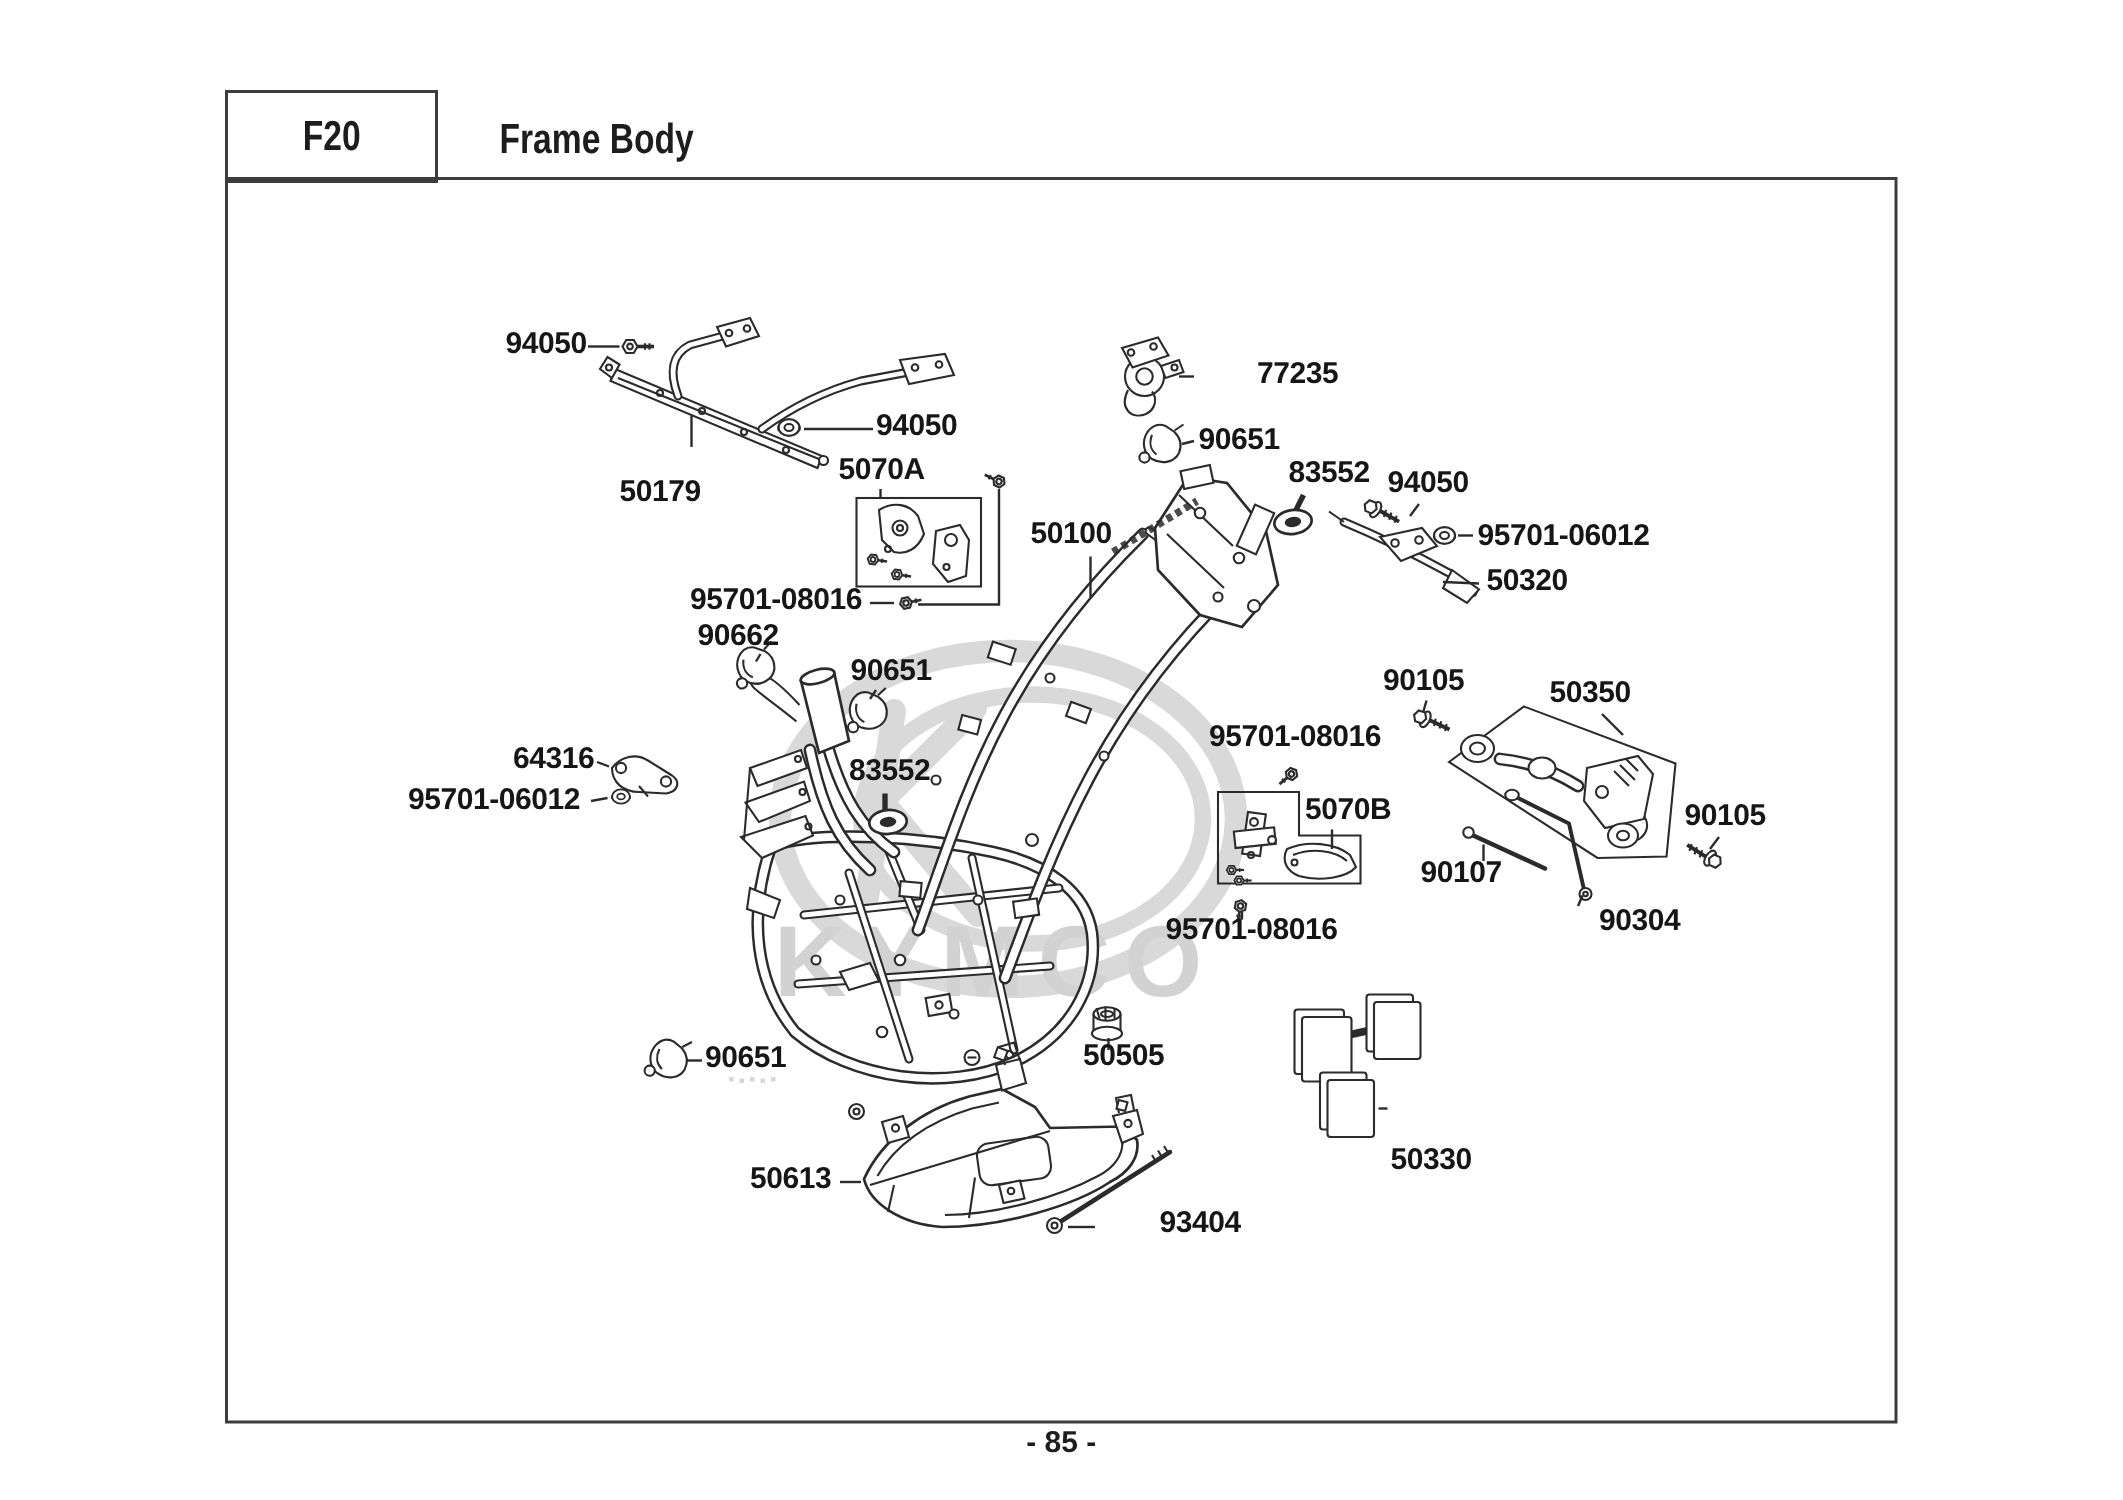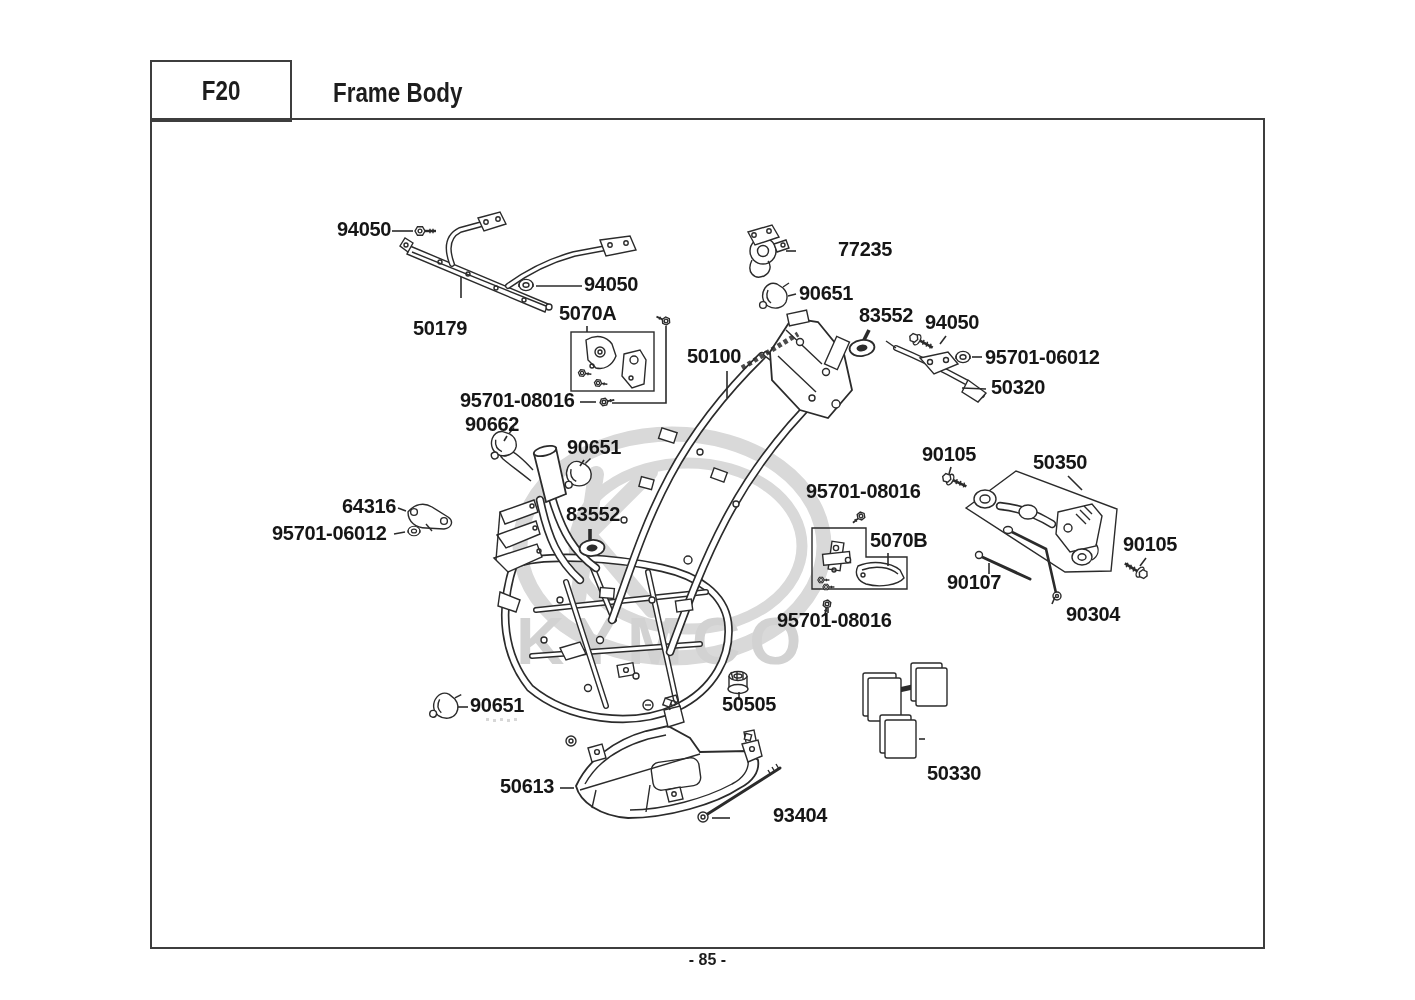--- a/index.html
+++ b/index.html
@@ -13,21 +13,21 @@
        border:2px solid var(--border);display:flex;align-items:center;justify-content:center;}
   .f20-box span{font-size:28px;font-weight:bold;color:#1d1d1d;transform:scaleX(.8);}
   .page-title{position:absolute;left:333px;top:77px;font-size:28px;font-weight:bold;
        color:#1d1d1d;transform:scaleX(.8);transform-origin:left center;white-space:nowrap;}
   .main-border{position:absolute;left:150px;top:118px;width:1111px;height:827px;
        border:2px solid var(--border);}
   #art{position:absolute;left:0;top:0;}
   .part-label{position:absolute;font-size:20px;font-weight:bold;color:var(--label);
        letter-spacing:-0.3px;white-space:nowrap;line-height:20px;}
   .page-footer{position:absolute;top:951px;left:0;width:100%;text-align:center;
-       font-size:16px;font-weight:bold;color:#1d1d1d;}
+       font-size:20px;font-weight:bold;color:#1d1d1d;}
   
   .ln{stroke:var(--line);fill:none;}
   .wh{fill:#fff;stroke:var(--line);}
   .dk{fill:var(--line);stroke:none;}
   .s1{stroke-width:1.4;} .s2{stroke-width:1.8;}
   .to{stroke:var(--line);fill:none;stroke-width:8.5;stroke-linecap:round;stroke-linejoin:round;}
   .ti{stroke:#fff;fill:none;stroke-width:5.2;stroke-linecap:round;stroke-linejoin:round;}
   .toS{stroke:var(--line);fill:none;stroke-width:6;stroke-linecap:round;stroke-linejoin:round;}
   .tiS{stroke:#fff;fill:none;stroke-width:3.2;stroke-linecap:round;stroke-linejoin:round;}
   .ld{stroke:var(--line);stroke-width:1.6;fill:none;}

